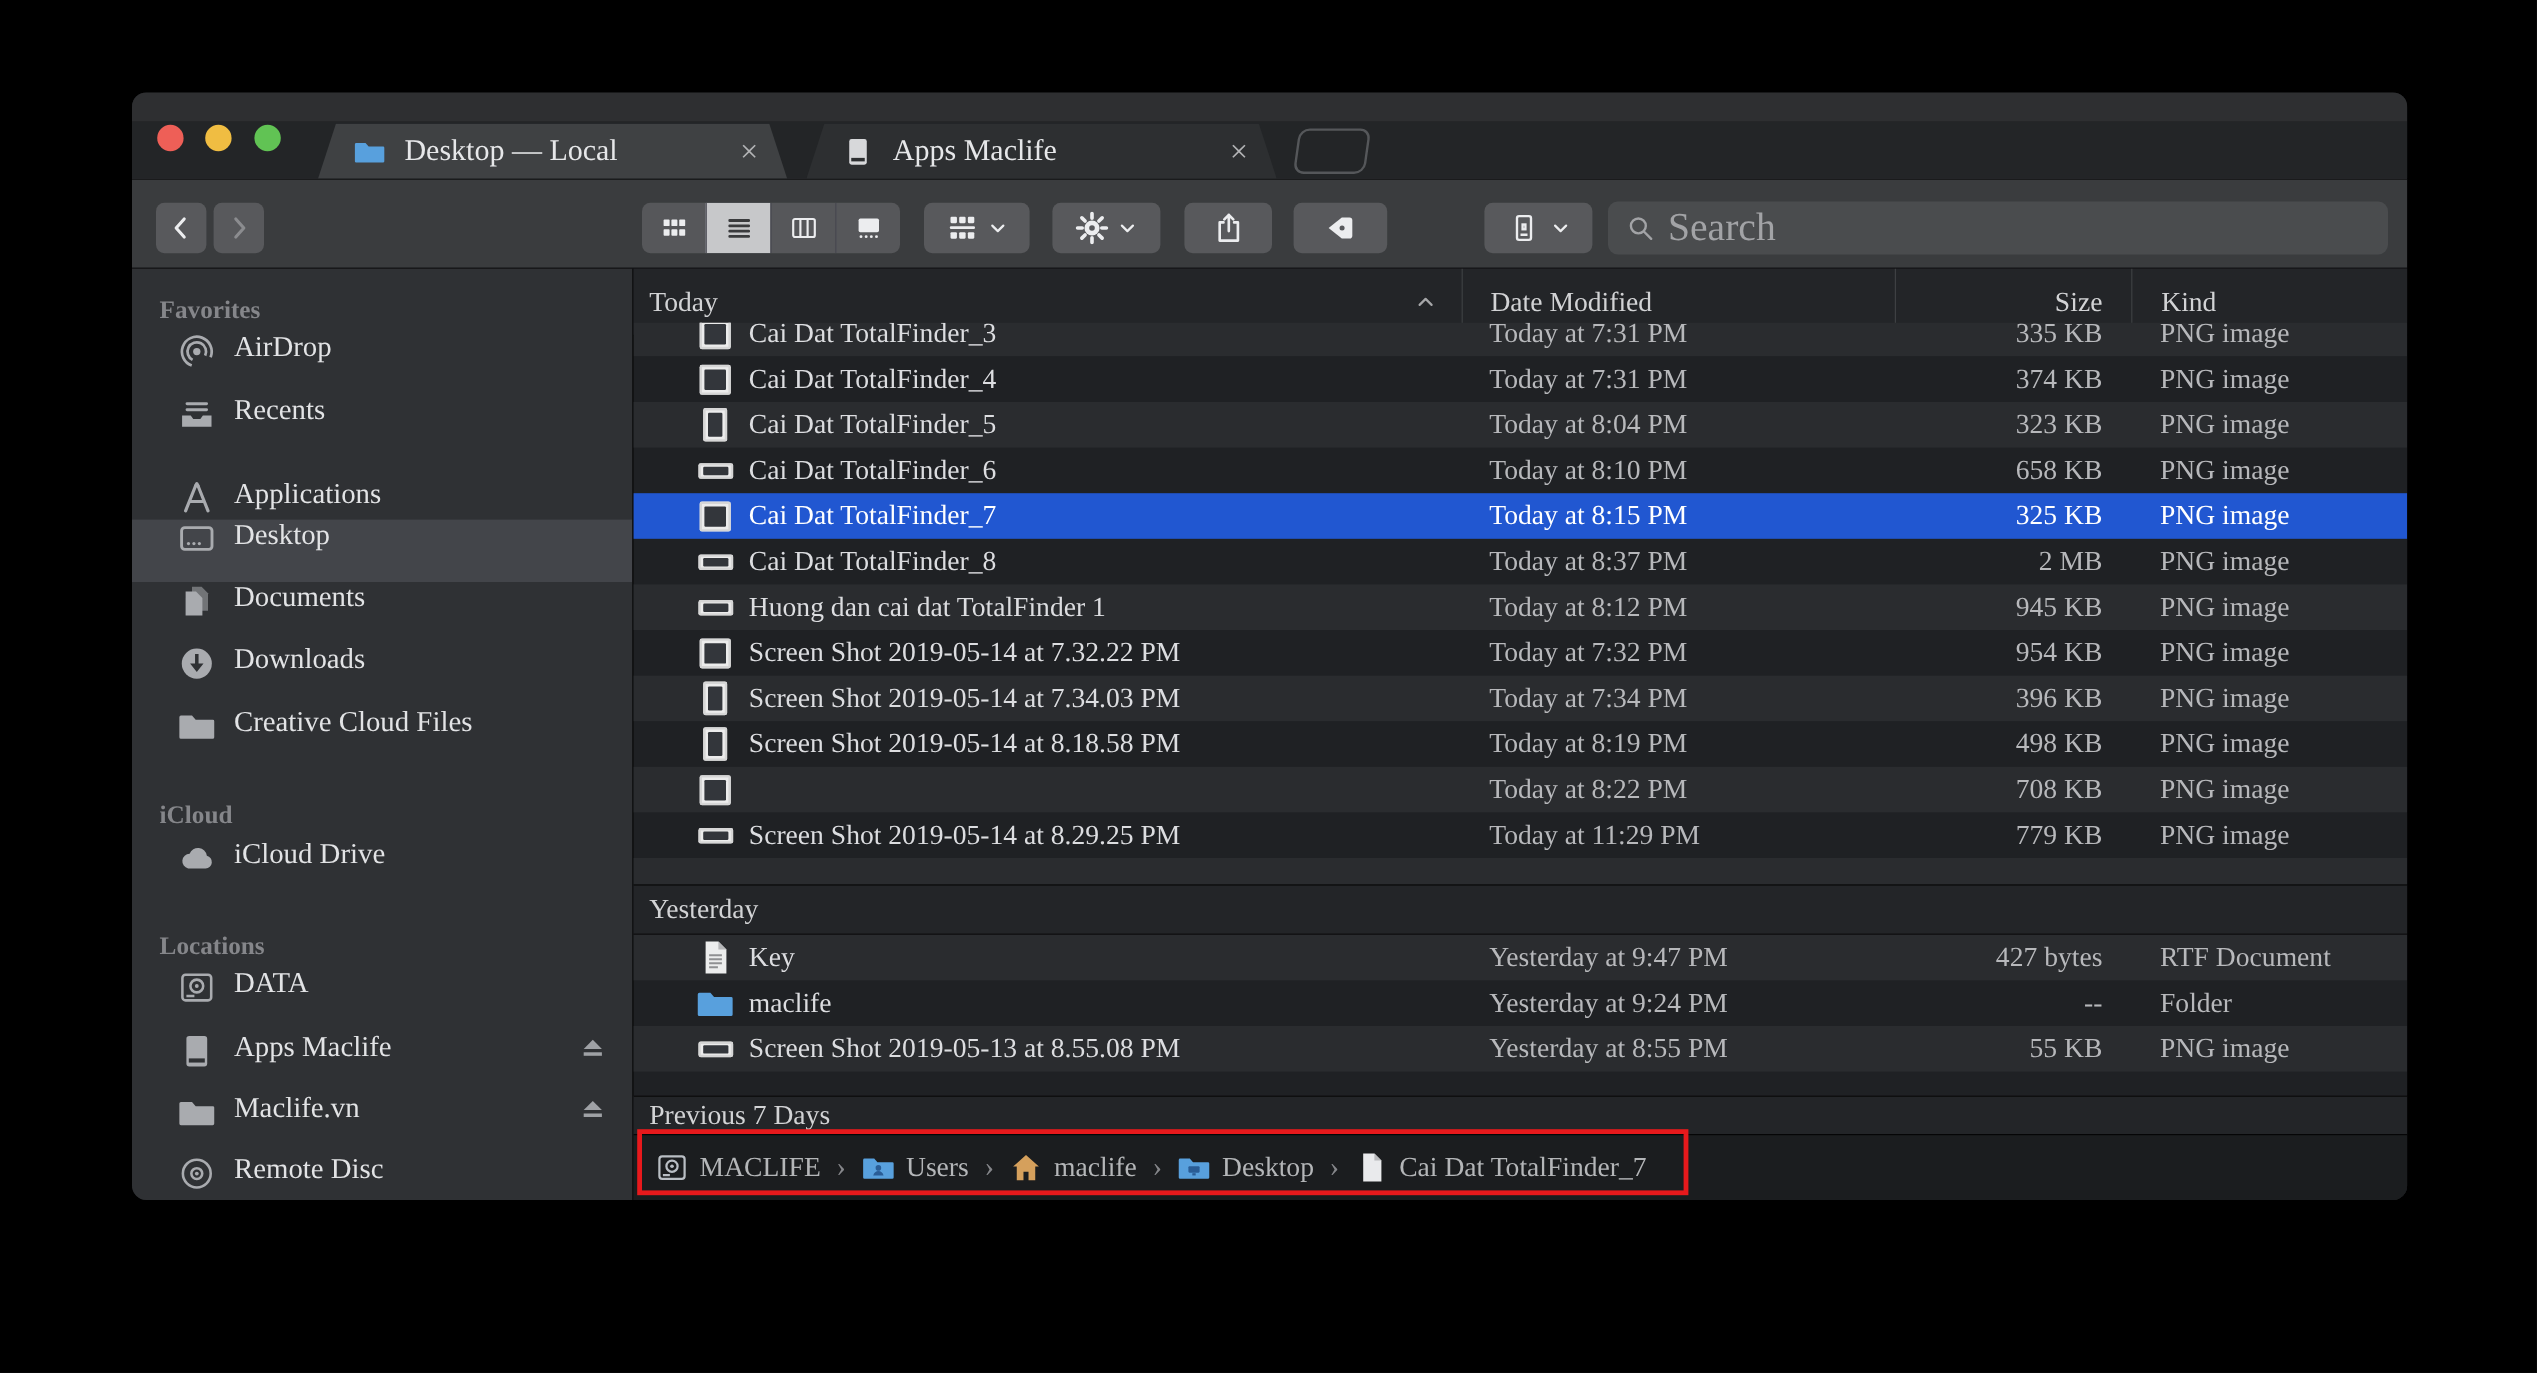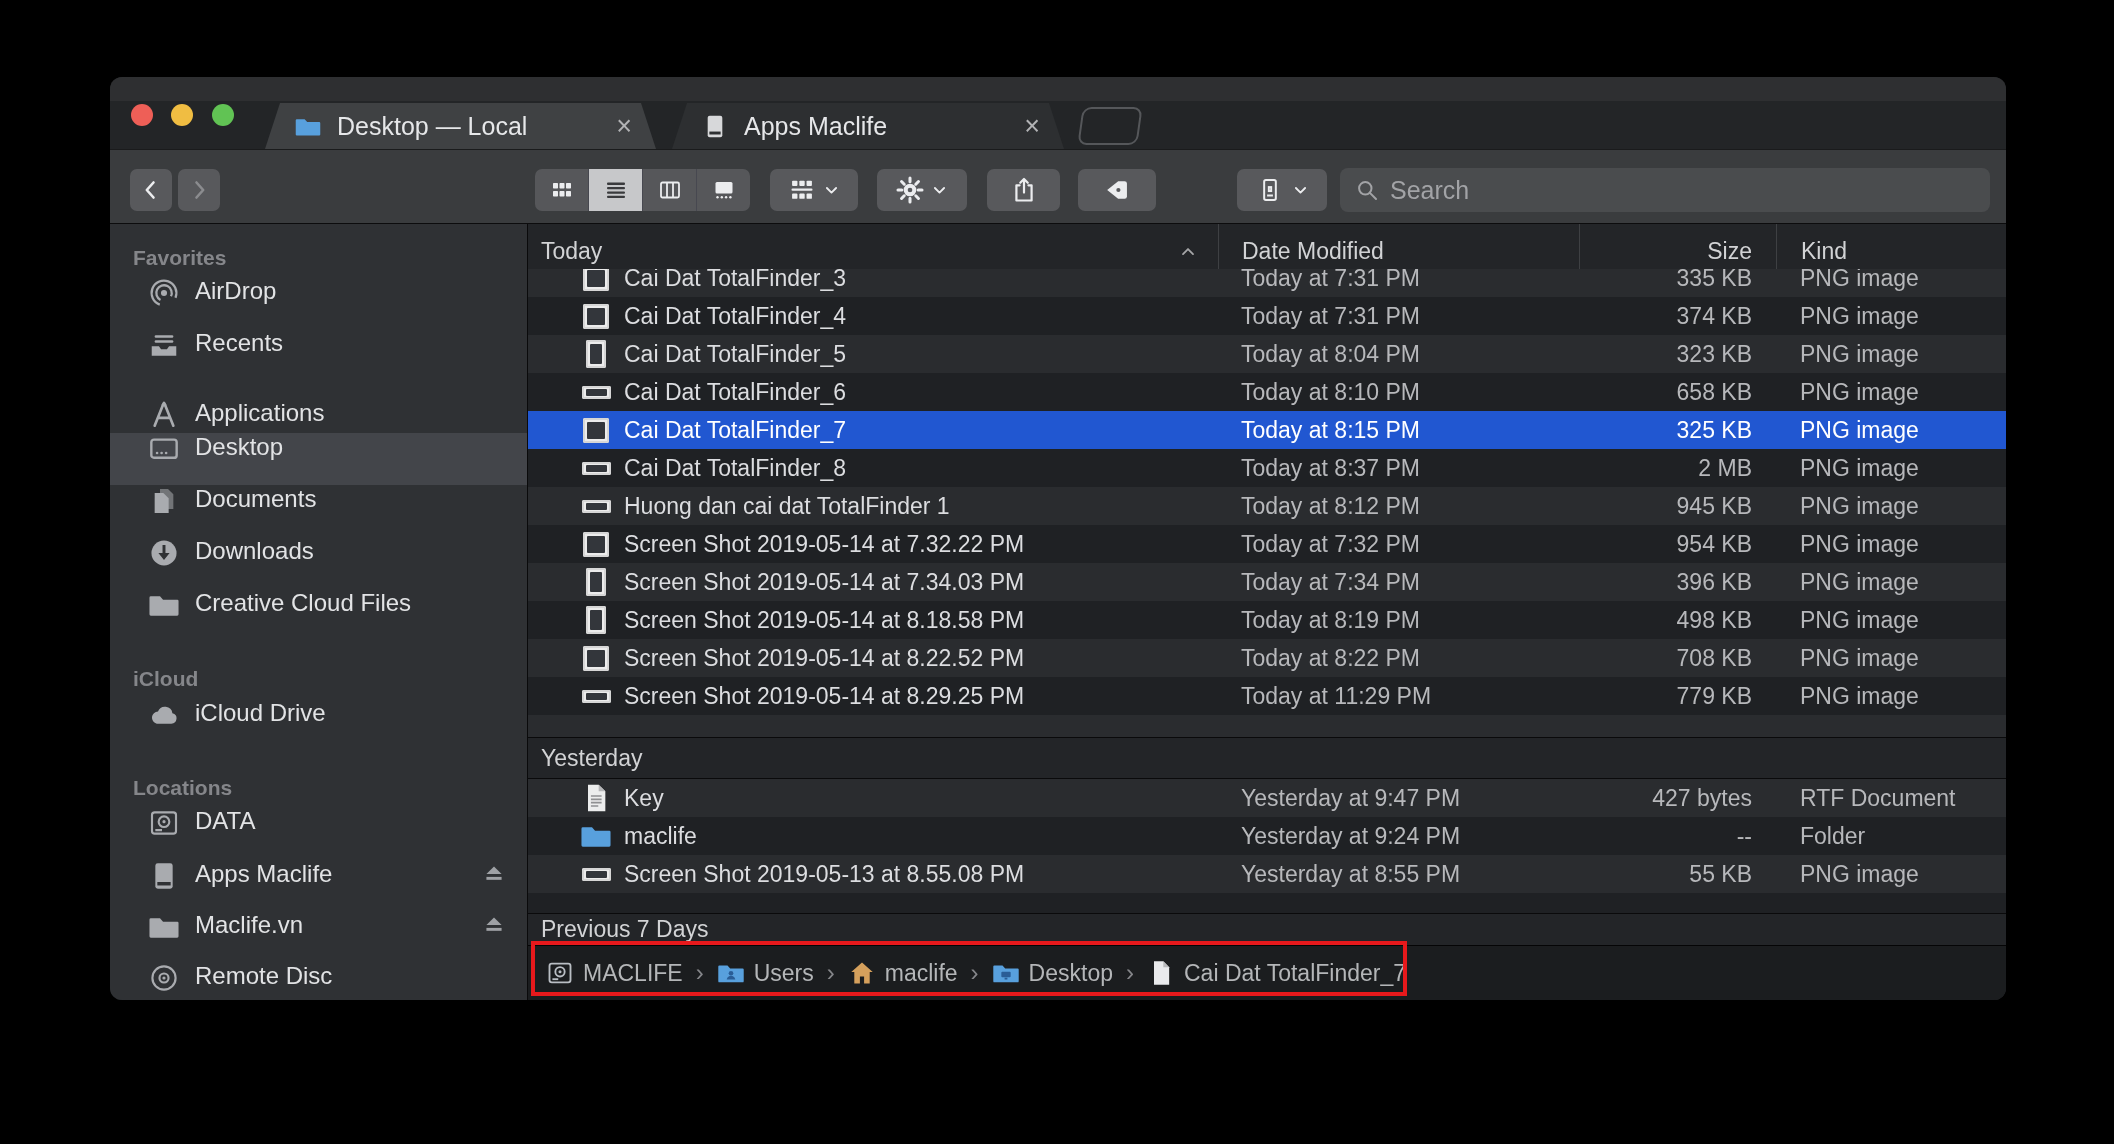--- a/index.html
+++ b/index.html
@@ -6,20 +6,21 @@
   body{
     width:2114px;height:1144px;position:relative;overflow:hidden;
     background:#000;
     font-family:"Liberation Sans","DejaVu Sans",sans-serif;
     -webkit-font-smoothing:antialiased;
   }
   .window{
     position:absolute;left:110px;top:77px;width:1896px;height:923px;
     border-radius:12px;overflow:hidden;background:#1f2124;
     box-shadow:0 25px 70px rgba(0,0,0,.65), 0 0 0 1px #000;
+    font-family:Liberation Serif, serif;
   }
   
   .topbar{position:absolute;left:0;top:0;width:100%;height:72px;background:#2e2f31}
   .tabstrip{position:absolute;left:0;top:24px;width:100%;height:48px;background:#232527}
   .traffic{position:absolute;top:27px;width:22px;height:22px;border-radius:50%}
   .t-red{left:21px;background:#ee5f57}
   .t-yellow{left:61px;background:#f0bd42}
   .t-green{left:102px;background:#61c354}
   .tab{
     position:absolute;top:26px;height:46px;display:flex;align-items:center;
@@ -58,21 +59,21 @@
   .tb-tag{left:968px;width:78px}
   .tb-device{left:1127px;width:90px;gap:8px}
   .chev{width:17px;height:17px;display:flex}
   .tico{width:28px;height:28px;display:flex}
   .tico-sm{width:24px;height:24px;display:flex}
   .searchbox{
     position:absolute;left:1230px;top:18px;width:650px;height:44px;background:#4a4c4e;
     border-radius:8px;display:flex;align-items:center;padding:0 15px;box-sizing:border-box;color:#a2a3a6;
   }
   .searchbox .sic{width:24px;height:24px;flex:none;display:flex}
-  .searchbox .ph{font-size:25px;margin-left:11px}
+  .searchbox .ph{font-size:33px;margin-left:11px}
   
   .sidebar{position:absolute;left:0;top:147px;width:417px;bottom:0;background:#2f3134;overflow:hidden}
   .slabel{position:absolute;left:23px;height:24px;font-size:21px;font-weight:700;color:#85868a;white-space:nowrap}
   .sitem{
     position:absolute;left:0;width:100%;height:52px;display:flex;align-items:flex-start;
     padding:0 20px 0 36px;box-sizing:border-box;
   }
   .sitem.selected{background:#43454a}
   .sic2{width:36px;height:32px;color:#a9abaf;flex:none;display:flex;align-items:center;justify-content:center}
   .stext{font-size:24px;color:#e2e3e5;margin-left:13px;flex:1;white-space:nowrap;overflow:hidden}
@@ -590,21 +591,20 @@
           </span>
         <span class="cd" data-bind="list.today_rows.9.date">Today at 8:19 PM</span>
         <span class="cs" data-bind="list.today_rows.9.size">498 KB</span>
         <span class="ck" data-bind="list.today_rows.9.kind">PNG image</span>
       </div>
       <div class="row lt">
         <span class="cn">
             <span class="ibox" data-bind-icon="list.today_rows.10.icon">
               <span class="thumb thumb-square"></span>
             </span>
-            <span data-bind="list.today_rows.10.name">Screen Shot 2019-05-14 at 8.22.52 PM</span>
           </span>
         <span class="cd" data-bind="list.today_rows.10.date">Today at 8:22 PM</span>
         <span class="cs" data-bind="list.today_rows.10.size">708 KB</span>
         <span class="ck" data-bind="list.today_rows.10.kind">PNG image</span>
       </div>
       <div class="row">
         <span class="cn">
             <span class="ibox" data-bind-icon="list.today_rows.11.icon">
               <span class="thumb thumb-wide"></span>
             </span>

